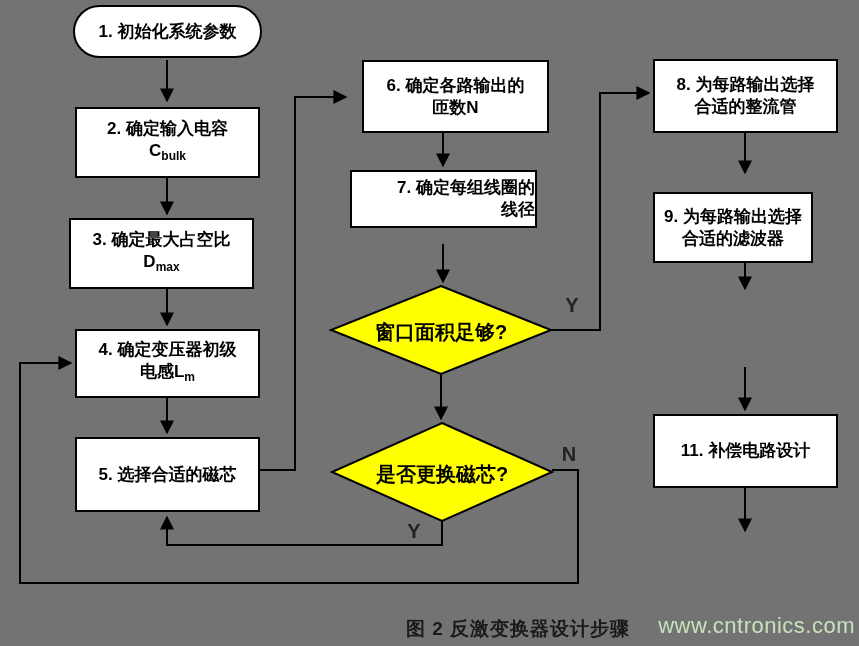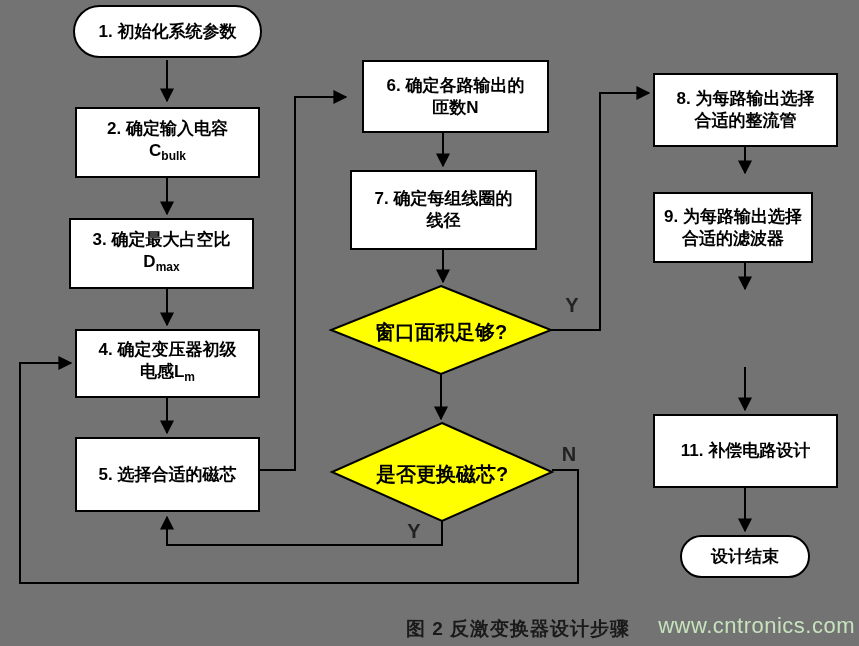--- a/index.html
+++ b/index.html
@@ -86,47 +86,44 @@
 
   <div class="node" style="left:75px;top:437px;width:185px;height:75px;">
     <span>5. 选择合适的磁芯</span>
   </div>
 
   <div class="node" style="left:350px;top:60px;width:187px;height:73px;margin-left:12px;">
     <span>6. 确定各路输出的</span>
     <span>匝数N</span>
   </div>
 
-  <div class="node" style="left:350px;top:170px;width:187px;height:80px;">
+  <div class="node" style="left:350px;top:170px;width:187px;height:58px;align-items:flex-end;">
     <span>7. 确定每组线圈的</span>
     <span>线径</span>
   </div>
 
   <div class="dlabel" style="left:351px;top:319px;width:180px;">窗口面积足够?</div>
 
   <div class="dlabel" style="left:352px;top:461px;width:180px;">是否更换磁芯?</div>
 
-  <div class="node" style="left:653px;top:73px;width:185px;height:74px;">
+  <div class="node" style="left:653px;top:59px;width:185px;height:74px;">
     <span>8. 为每路输出选择</span>
     <span>合适的整流管</span>
   </div>
 
   <div class="node" style="left:653px;top:192px;width:160px;height:71px;">
     <span>9. 为每路输出选择</span>
     <span>合适的滤波器</span>
   </div>
 
 
   <div class="node" style="left:653px;top:414px;width:185px;height:74px;">
     <span>11. 补偿电路设计</span>
   </div>
 
-  <div class="node terminal" style="left:680px;top:535px;width:130px;height:43px;border-radius:22px;">
-    <span>设计结束</span>
-  </div>
 
   <div class="edge-label" style="left:560px;top:294px;width:24px;">Y</div>
   <div class="edge-label" style="left:556px;top:443px;width:26px;">N</div>
   <div class="edge-label" style="left:402px;top:520px;width:24px;">Y</div>
 
   <div class="caption">图 2 反激变换器设计步骤</div>
   <div class="watermark">www.cntronics.com</div>
 
 </div>
 

